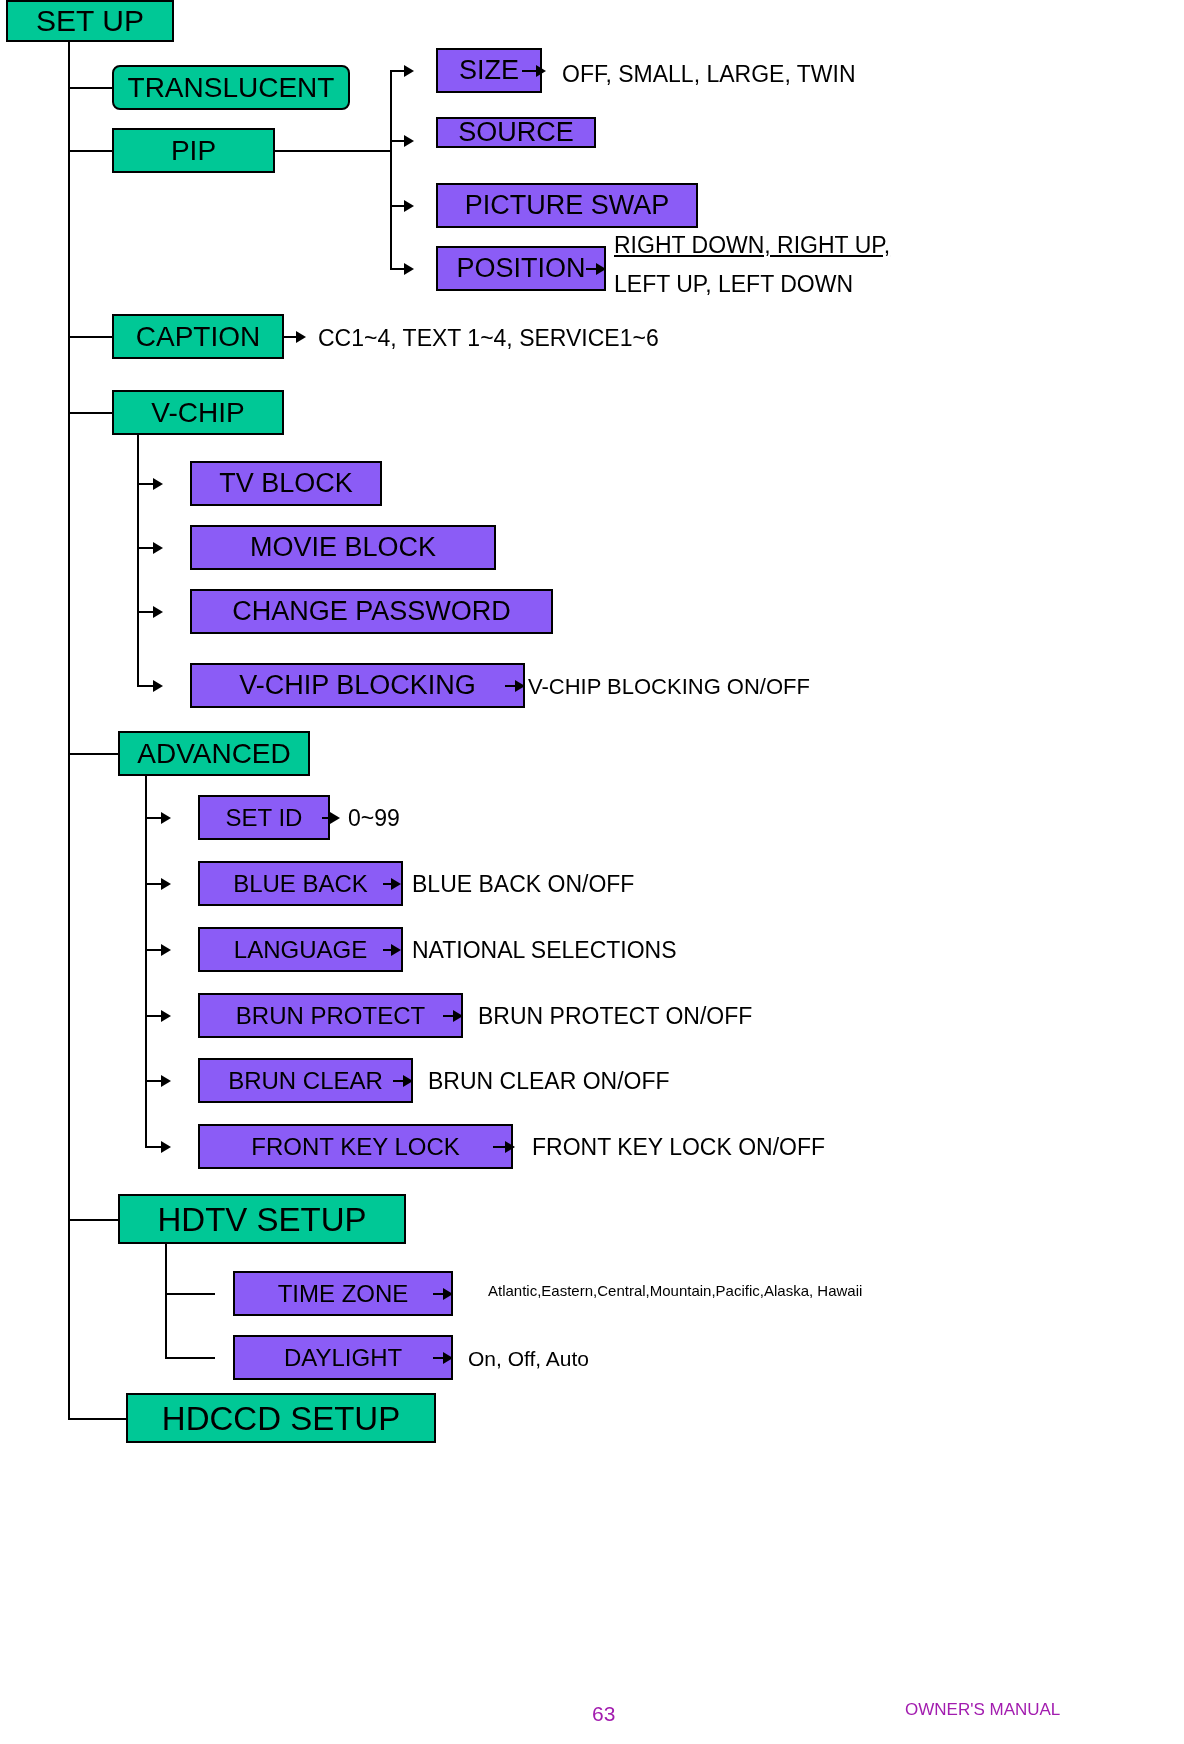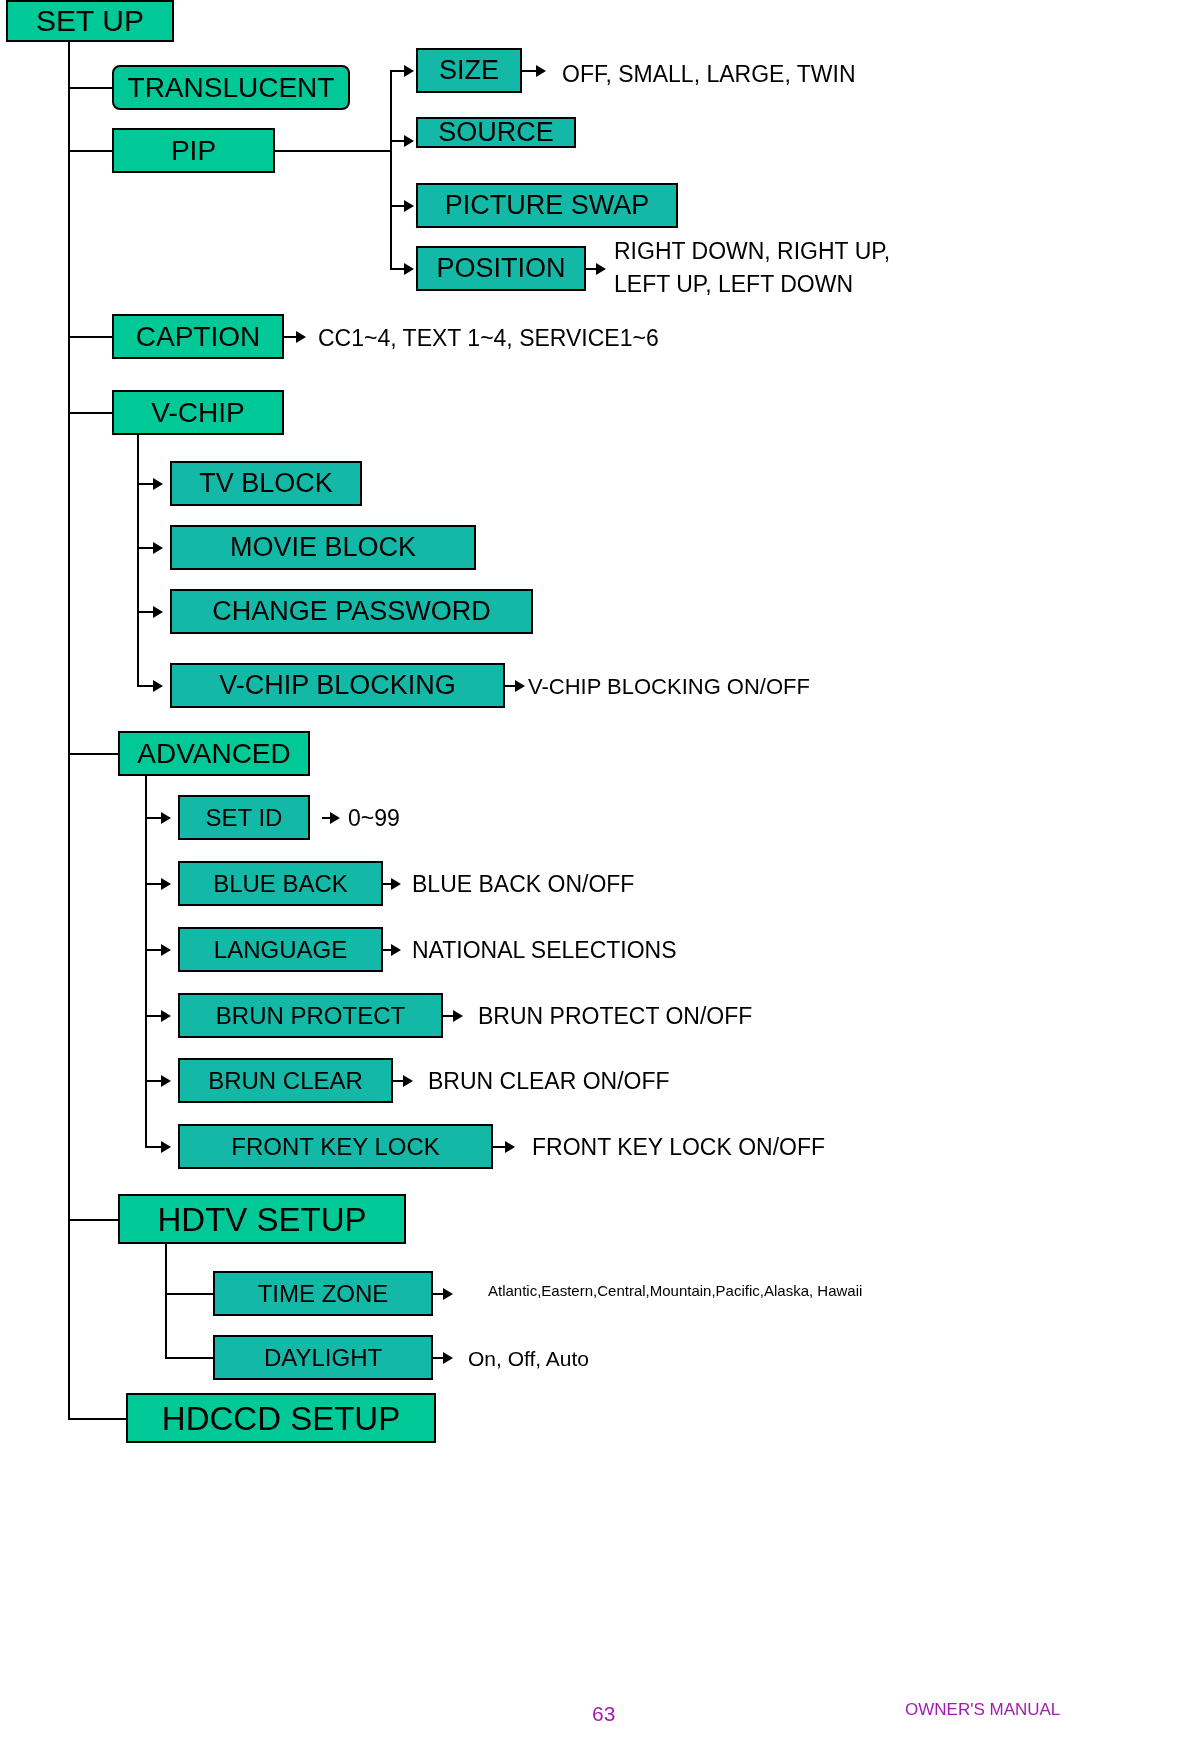--- a/index.html
+++ b/index.html
@@ -29,22 +29,23 @@
     justify-content: center;
     text-align: center;
     line-height: 1;
     white-space: nowrap;
     background: #ffffff;
   }
   .node.green {
     background: #00C896;
   }
   .node.plain {
-    background: #14b8a6;
+    background: #8b5cf6;
     border-width: 2px;
+    margin-left: 20px;
   }
   
   .ln-h {
     position: absolute;
     background: #000000;
     height: 2px;
   }
   .ln-v {
     position: absolute;
     background: #000000;
@@ -117,21 +118,21 @@
     <span>PICTURE SWAP</span>
   </div>
 
   <div class="ln-h" style="left:390px; top:268px; width:16px;"></div>
   <div class="arrow" style="left:404px; top:263px;"></div>
   <div class="node plain" style="left:416px; top:246px; width:170px; height:45px; font-size:27px;">
     <span>POSITION</span>
   </div>
   <div class="ln-h" style="left:586px; top:268px; width:12px;"></div>
   <div class="arrow" style="left:596px; top:263px;"></div>
-  <div class="txt" style="left:614px; top:239px; font-size:23px;">RIGHT DOWN, RIGHT UP,</div>
+  <div class="txt" style="left:614px; top:233px; font-size:23px;text-decoration:underline;">RIGHT DOWN, RIGHT UP,</div>
   <div class="txt" style="left:614px; top:272px; font-size:23px;">LEFT UP, LEFT DOWN</div>
 
   <div class="ln-h" style="left:68px; top:336px; width:46px;"></div>
   <div class="node green" style="left:112px; top:314px; width:172px; height:45px; font-size:28px;">
     <span>CAPTION</span>
   </div>
   <div class="ln-h" style="left:284px; top:336px; width:14px;"></div>
   <div class="arrow" style="left:296px; top:331px;"></div>
   <div class="txt" style="left:318px; top:326px; font-size:23px;">CC1~4, TEXT 1~4, SERVICE1~6</div>
 

